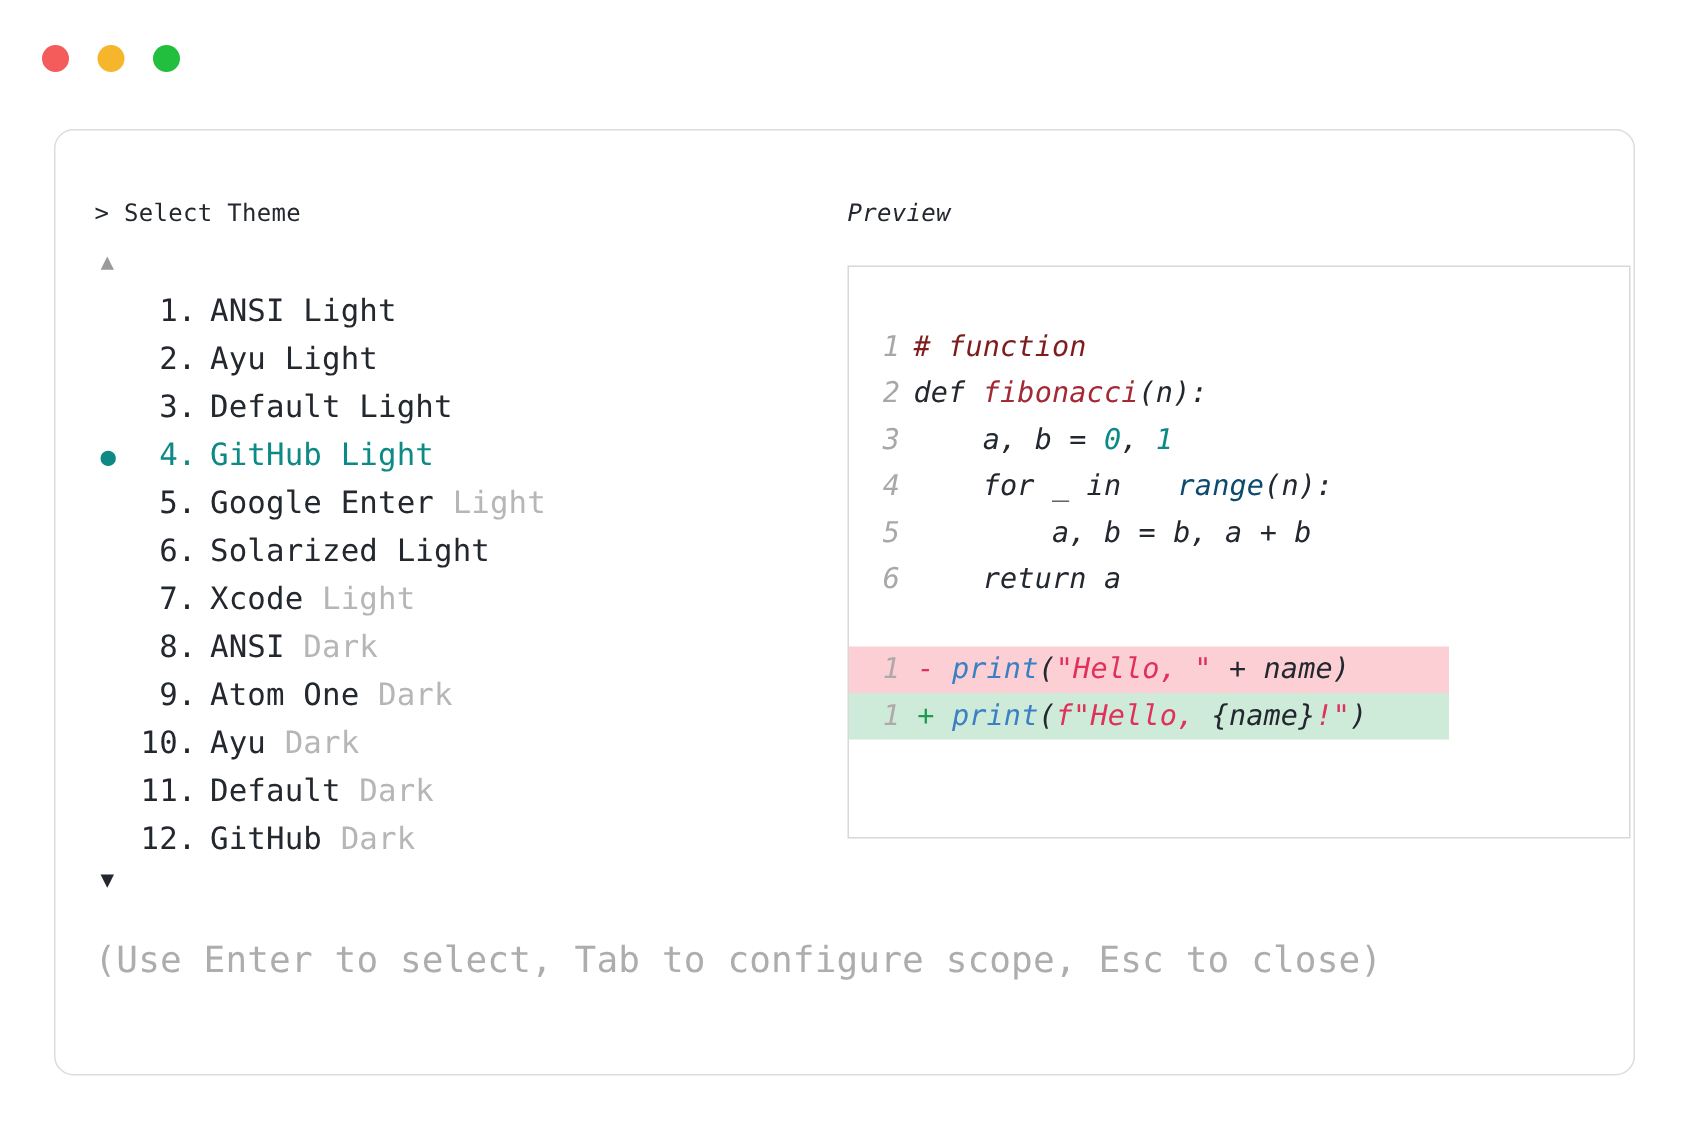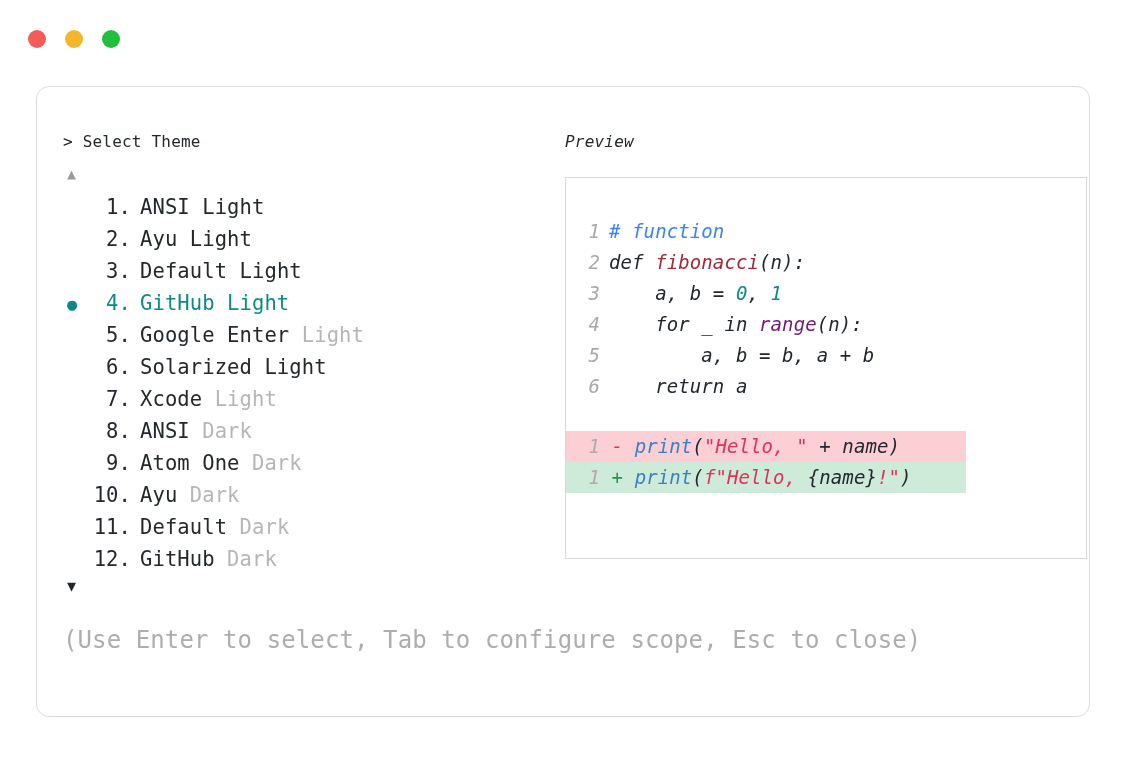--- a/index.html
+++ b/index.html
@@ -119,25 +119,25 @@
     letter-spacing: 0.1px;
     display: block;
   }
   .ln {
     color: #a8a8a8;
     display: inline-block;
     width: 12px;
     text-align: right;
   }
   .gap { display: inline-block; width: 9px; }
-  .cmt  { color: #3b82f6; }
+  .cmt  { color: #7f1d1d; }
   .kw   { color: #23272e; }
   .fn   { color: #a32a35; }
   .num-lit { color: #0e8a86; }
-  .builtin { color: #701a75; }
+  .builtin { color: #0c4a6e; margin-left: 26px; }
   .blank-line { height: 29px; }
 
   
   .diff-row {
     font-size: 19px;
     line-height: 31px;
     height: 31px;
     white-space: pre;
     letter-spacing: 0.1px;
     display: block;

